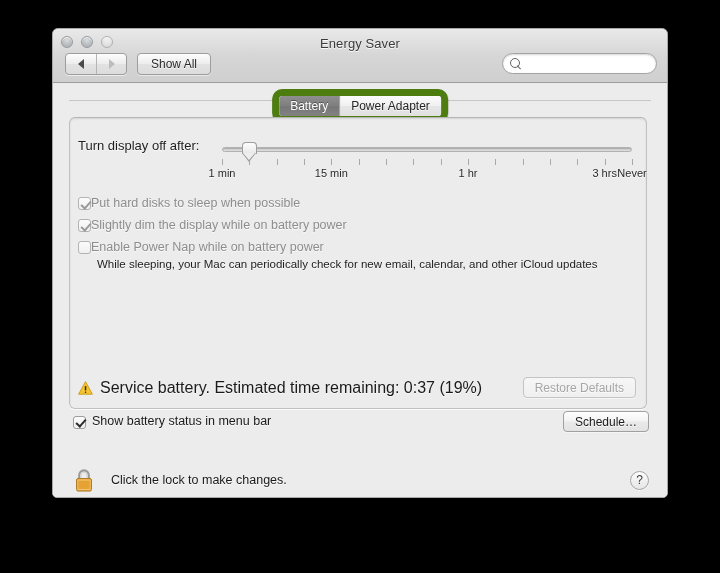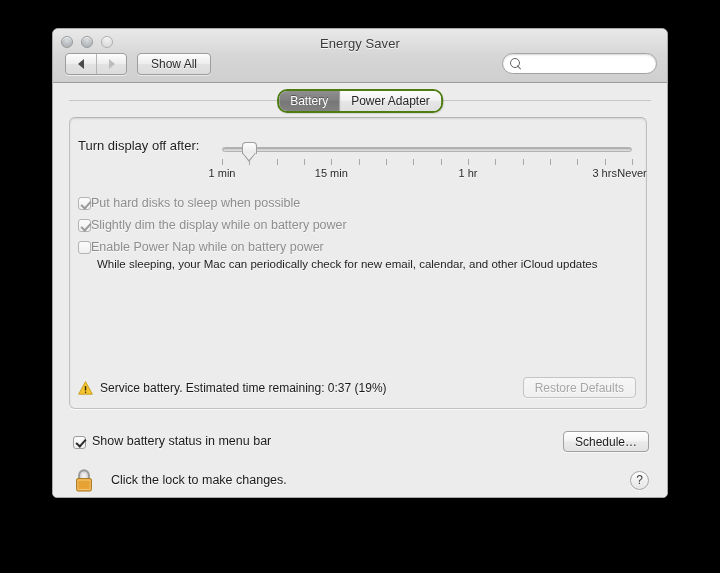--- a/index.html
+++ b/index.html
@@ -124,21 +124,21 @@
 
   
   .tabs-wrap { position: relative; height: 34px; }
   .tabline {
     position: absolute; left: 16px; right: 16px; top: 96px - 79px;
     top: 17px; height: 1px; background: #c6c6c6;
   }
   .tabs {
     position: absolute; left: 50%; transform: translateX(-50%); top: 6px;
     display: flex;
-    border: 2px solid #4d7c0f;
+    border: 7px solid #4d7c0f;
     border-radius: 10px;
     overflow: hidden;
     box-shadow: 0 1px 1px rgba(0,0,0,0.10);
     background: #fff;
   }
   .tab {
     padding: 0 11px; height: 20px; line-height: 20px;
     font-size: 12px; cursor: default;
     background: linear-gradient(to bottom, #fcfcfc 0%, #f0f0f0 50%, #e6e6e6 51%, #e0e0e0 100%);
     color: #262626;
@@ -257,39 +257,39 @@
   }
 
   
   .statusrow {
     position: absolute; left: 8px; right: 10px; bottom: 10px;
     display: flex; align-items: center; justify-content: space-between;
   }
   .statusleft { display: flex; align-items: center; gap: 7px; }
   .warnicon { width: 15px; height: 14px; position: relative; flex: 0 0 auto; }
   .statustext {
-    font-size: 12px; color: #1a1a1a;
+    font-size: 16px; color: #1a1a1a;
     text-shadow: 0 1px 0 rgba(255,255,255,0.7);
   }
   .btn {
     height: 21px; padding: 0 11px;
     display: inline-flex; align-items: center; justify-content: center;
     font-size: 12px; color: #1c1c1c;
     border: 1px solid #a0a0a0; border-radius: 4px;
     background: linear-gradient(to bottom, #fefefe 0%, #f3f3f3 48%, #e9e9e9 52%, #e3e3e3 100%);
     box-shadow: 0 1px 0 rgba(255,255,255,0.55);
     text-shadow: 0 1px 0 rgba(255,255,255,0.8);
     cursor: default; white-space: nowrap;
   }
   .btn.disabled { color: #a6a6a6; border-color: #c4c4c4;
     background: linear-gradient(to bottom, #f6f6f6 0%, #efefef 100%); }
 
   
   .bottomrow1 {
-    position: absolute; left: 20px; right: 18px; top: 348px;
+    position: absolute; left: 20px; right: 18px; top: 328px;
     display: flex; align-items: center; justify-content: space-between; gap: 40px;
   }
   .bottomcb { display: flex; align-items: center; gap: 6px; }
   .bottomcb .cblabel { color: #1a1a1a; font-size: 12.5px; }
 
   .bottomrow2 {
     position: absolute; left: 20px; right: 18px; top: 384px;
     display: flex; align-items: center; justify-content: space-between;
   }
   .lockgroup { display: flex; align-items: center; gap: 16px; }

